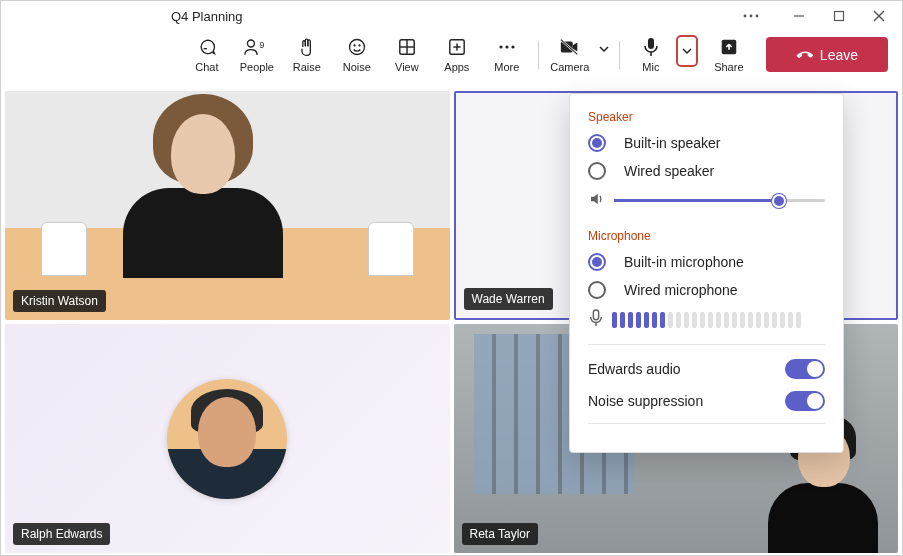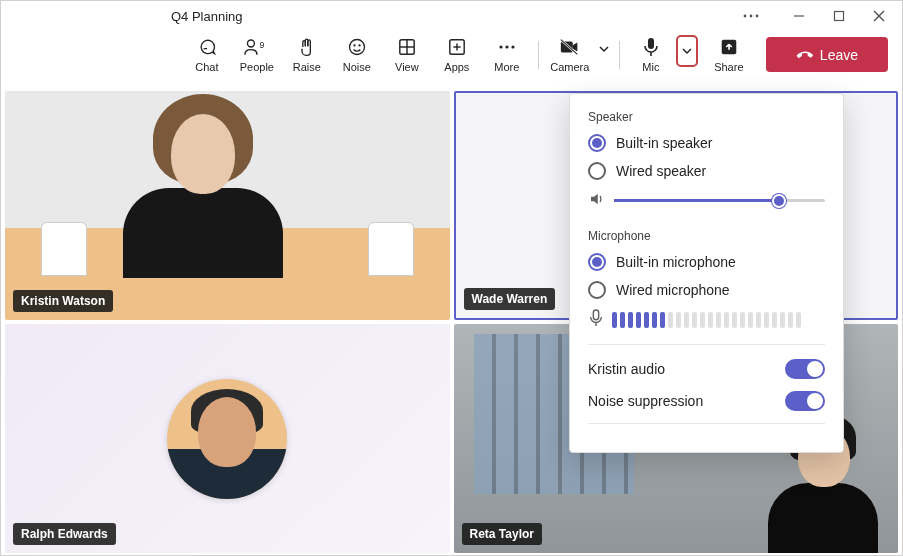--- a/index.html
+++ b/index.html
@@ -25,21 +25,21 @@
 .chev-inline { width: 18px; height: 28px; display: flex; align-items: center; justify-content: center; margin-top: 0; }
 .mic-chev-box { border: 2px solid #c44444; border-radius: 5px; width: 22px; height: 32px; display: flex; align-items: center; justify-content: center; margin-left: 0; }
 
 .leave-btn { background: #c4314b; color: #fff; border-radius: 4px; padding: 8px 30px; display: flex; align-items: center; gap: 8px; font-size: 14px; margin-left: 12px; margin-top: 2px; cursor: pointer; }
 .leave-btn .phone { transform: rotate(135deg); display: inline-block; }
 
 
 .video-grid { display: grid; grid-template-columns: 1fr 1fr; grid-template-rows: 1fr 1fr; gap: 4px; padding: 4px; height: calc(556px - 30px - 56px); position: relative; }
 .tile { position: relative; background: linear-gradient(135deg,#efeaf5,#f7f3fb); border-radius: 2px; overflow: hidden; }
 .tile.selected { border: 2px solid #5b5fc7; background:#f5f5f7;}
-.tile .name-chip { position: absolute; bottom: 8px; left: 8px; background: rgba(20,20,20,0.85); color: #fff; font-size: 12px; padding: 4px 8px; border-radius: 3px; font-weight: bold; }
+.tile .name-chip { position: absolute; bottom: 8px; left: 8px; background: rgba(20,20,20,0.85); color: #fff; font-size: 12px; padding: 4px 8px; border-radius: 3px; }
 
 
 .person1 { position: absolute; left: 50%; top: 10%; transform: translateX(-50%); }
 .head1 { width: 64px; height: 80px; background: #e8c9ae; border-radius: 50% 50% 46% 46%; position: relative; }
 .hair1 { position: absolute; top: -20px; left: -18px; width: 100px; height: 90px; background: #7a5a3a; border-radius: 50% 50% 40% 40%; z-index: -1; }
 .body1 { width: 160px; height: 90px; background: #171717; border-radius: 46px 46px 0 0; margin-top: -6px; margin-left: -48px; }
 .tile1-bg { position:absolute; inset:0; background: linear-gradient(180deg,#e9e9e9 0%,#e9e9e9 60%,#eec18b 60%,#eec18b 100%);}
 .chair-l, .chair-r { position:absolute; bottom:44px; width:46px; height:54px; background:#fff; border:1px solid #ccc; border-radius:6px 6px 0 0;}
 .chair-l{ left:8%;} .chair-r{ right:8%;}
 
@@ -55,22 +55,22 @@
   background: repeating-linear-gradient(90deg,#8aa2bd 0 18px, #5e6f80 18px 22px),
               repeating-linear-gradient(0deg, rgba(255,255,255,0.15) 0 18px, rgba(0,0,0,0.1) 18px 22px);
   opacity:0.7;}
 .person4 { position:absolute; right:20px; bottom:0;}
 .head4 { width:52px; height:60px; background:#e5c4a7; border-radius:50% 50% 46% 46%; position:relative;}
 .hair4 { position:absolute; top:-14px; left:-8px; width:66px; height:48px; background:#1a1a1a; border-radius:50% 50% 20% 20%;}
 .body4 { width:110px; height:70px; background:#0c0c0c; border-radius:40px 40px 0 0; margin-top:-4px; margin-left:-30px;}
 
 
 .flyout { position: absolute; top: 92px; right: 58px; width: 275px; background: #fff; border: 1px solid #ddd; border-radius: 4px; box-shadow: 0 10px 30px rgba(0,0,0,0.18); padding: 16px 18px 14px 18px; font-size: 14px; color: #242424; z-index: 50; }
-.section-title { font-size: 12px; color: #404040; margin-bottom: 10px; }
-.radio-row { display: flex; align-items: center; gap: 10px; margin-bottom: 10px; cursor: pointer; }
+.section-title { font-size: 12px; color: #c2410c; margin-bottom: 10px; }
+.radio-row { display: flex; align-items: center; gap: 18px; margin-bottom: 10px; cursor: pointer; }
 .radio { width: 18px; height: 18px; border: 2px solid #616161; border-radius: 50%; display: flex; align-items: center; justify-content: center; }
 .radio.checked { border-color: #5b5fc7; }
 .radio.checked::after { content:""; width: 10px; height: 10px; background: #5b5fc7; border-radius: 50%; }
 .slider-row { display:flex; align-items:center; gap:8px; margin: 10px 0 18px 0;}
 .slider-track { flex:1; height:3px; background:#d0d0d0; position:relative; border-radius:2px;}
 .slider-fill { position:absolute; left:0; top:0; height:100%; width:78%; background:#5b5fc7;}
 .slider-thumb { position:absolute; top:50%; left:78%; transform:translate(-50%,-50%); width:14px; height:14px; border-radius:50%; background:#5b5fc7; border:2px solid #fff; box-shadow:0 0 0 1px #5b5fc7;}
 .mic-level { display:flex; align-items:center; gap:8px; margin: 10px 0 14px 0;}
 .bars { display:flex; gap:3px; flex:1;}
 .bar { width:5px; height:16px; border-radius:2px; background:#e0e0e0;}
@@ -364,21 +364,21 @@
         <div class="bar"></div>
         <div class="bar"></div>
         <div class="bar"></div>
         <div class="bar"></div>
       </div>
   </div>
 
   <hr class="fly-sep">
 
   <div class="toggle-row">
-    <span>Kristin audio</span>
+    <span>Edwards audio</span>
     <span class="toggle"></span>
   </div>
   <div class="toggle-row">
     <span>Noise suppression</span>
     <span class="toggle"></span>
   </div>
 
   <hr class="fly-sep">
 
 

